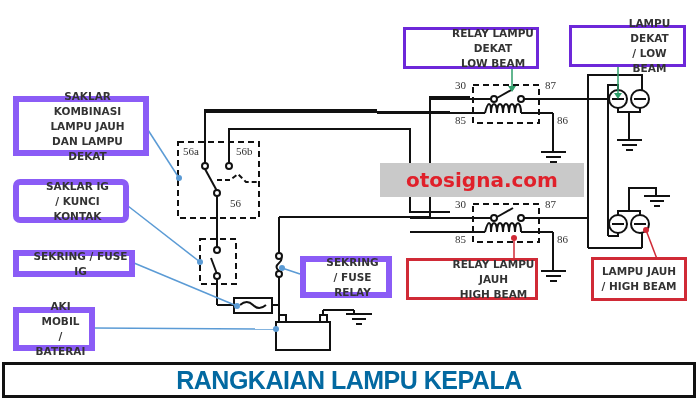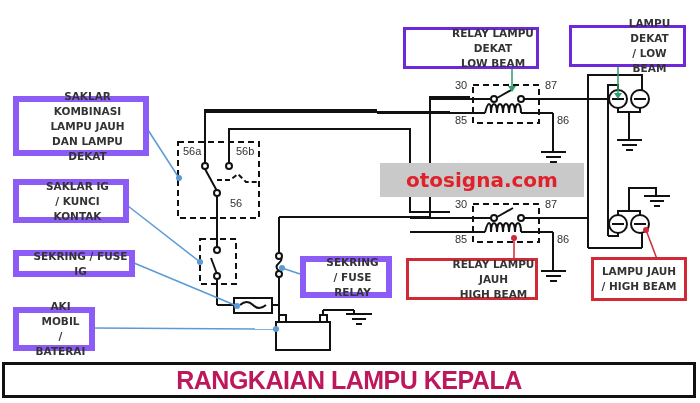--- a/index.html
+++ b/index.html
@@ -7,31 +7,31 @@
   svg.diagram { position: absolute; left: 0; top: 0; }
   .label-box {
     position: absolute; background: #fff; box-sizing: border-box;
     font-family: "DejaVu Sans", sans-serif; font-weight: bold; font-size: 10.5px;
     color: #333; text-align: center; line-height: 15px; display: flex;
     flex-direction: column; justify-content: center; align-items: center;
   }
   .blue { border: 6px solid #8b5cf6; padding-left: 13px; }
   .green { border: 3px solid #6d28d9; padding-left: 44px; }
   .red { border: 3px solid #d02a36; }
-  .pin { position: absolute; font-family: Liberation Sans, sans-serif; font-size: 11px; color: #333; }
+  .pin { position: absolute; font-family: Liberation Serif, serif; font-size: 11px; color: #333; }
   .watermark {
     position: absolute; left: 380px; top: 163px; width: 204px; height: 34px;
     background: #c9c9c9; color: #e0202a; font-family: "DejaVu Sans", sans-serif;
     font-size: 20px; font-weight: bold; line-height: 34px; text-align: center; letter-spacing: 0px;
   }
   .title-bar {
     position: absolute; left: 2px; top: 362px; width: 694px; height: 36px;
     border: 3px solid #111; box-sizing: border-box; background: #fff;
     text-align: center; font-family: "Liberation Sans", sans-serif; font-weight: bold;
-    font-size: 25px; line-height: 30px; color: #be185d; letter-spacing: -0.5px;
+    font-size: 25px; line-height: 30px; color: #0369a1; letter-spacing: -0.5px;
   }
 </style>
 </head>
 <body>
 
 <svg class="diagram" width="700" height="403" viewBox="0 0 700 403" xmlns="http://www.w3.org/2000/svg">
   <g fill="none" stroke="#111" stroke-width="2">
 
     <rect x="178" y="142" width="81" height="76" stroke-dasharray="6,4"></rect>
 
@@ -172,21 +172,21 @@
 <div class="pin" style="left:455px;top:198px;">30</div>
 <div class="pin" style="left:545px;top:198px;">87</div>
 <div class="pin" style="left:455px;top:233px;">85</div>
 <div class="pin" style="left:557px;top:233px;">86</div>
 
 <div class="label-box blue" style="left:13px;top:96px;width:136px;height:60px;">
   <span>SAKLAR KOMBINASI</span>
   <span>LAMPU JAUH</span>
   <span>DAN LAMPU DEKAT</span>
 </div>
-<div class="label-box blue" style="left:13px;top:179px;width:116px;height:44px;">
+<div class="label-box blue" style="left:13px;top:179px;width:116px;height:44px;border-radius:7px;">
   <span>SAKLAR IG</span>
   <span>/ KUNCI KONTAK</span>
 </div>
 <div class="label-box blue" style="left:13px;top:250px;width:122px;height:27px;">
   <span>SEKRING / FUSE IG</span>
 </div>
 <div class="label-box blue" style="left:13px;top:307px;width:82px;height:44px;">
   <span>AKI MOBIL</span>
   <span>/ BATERAI</span>
 </div>

